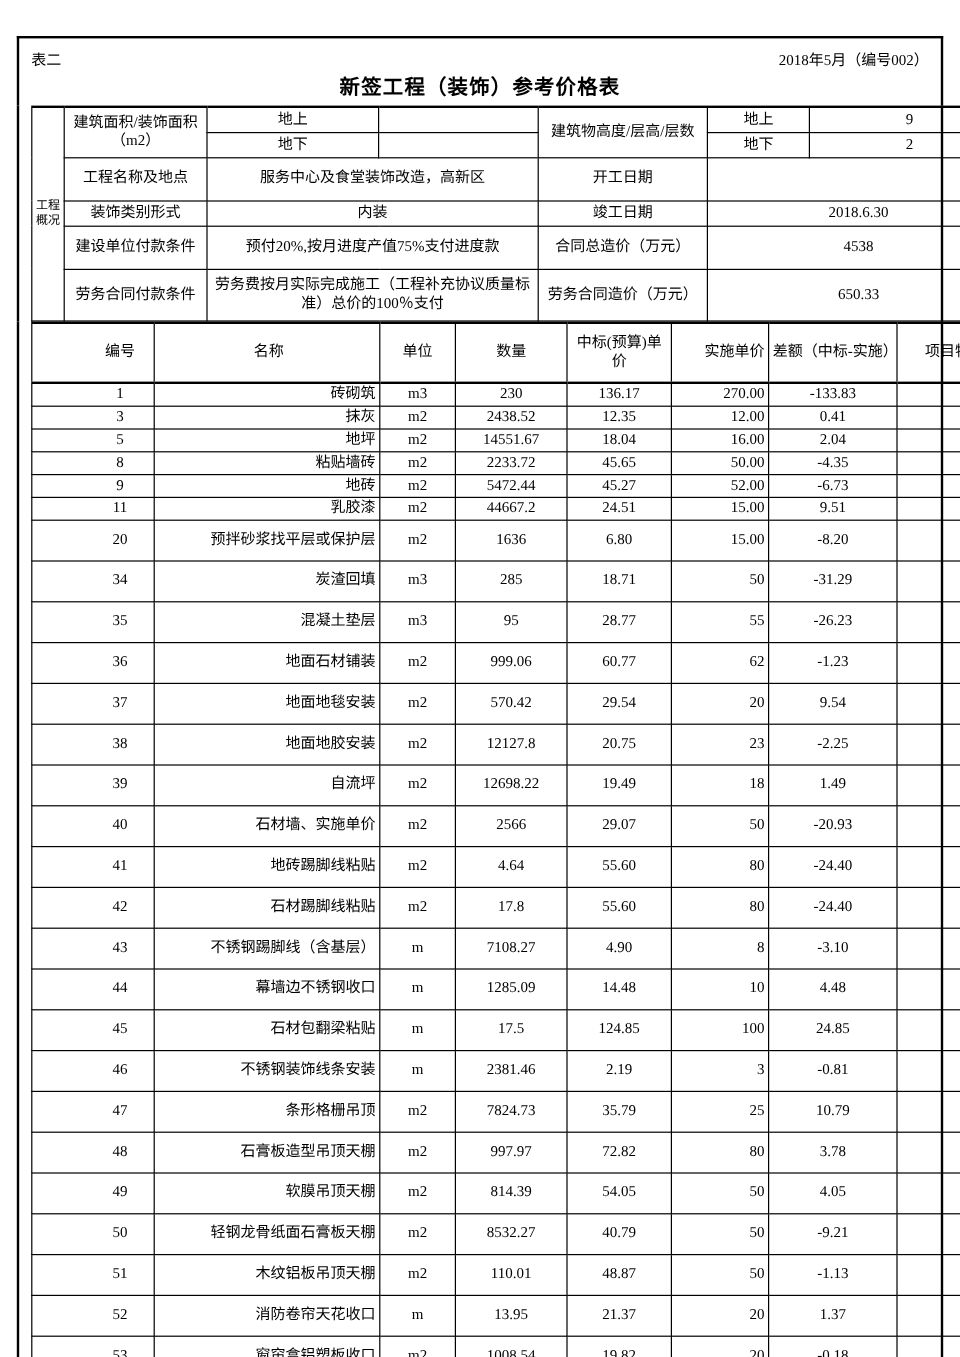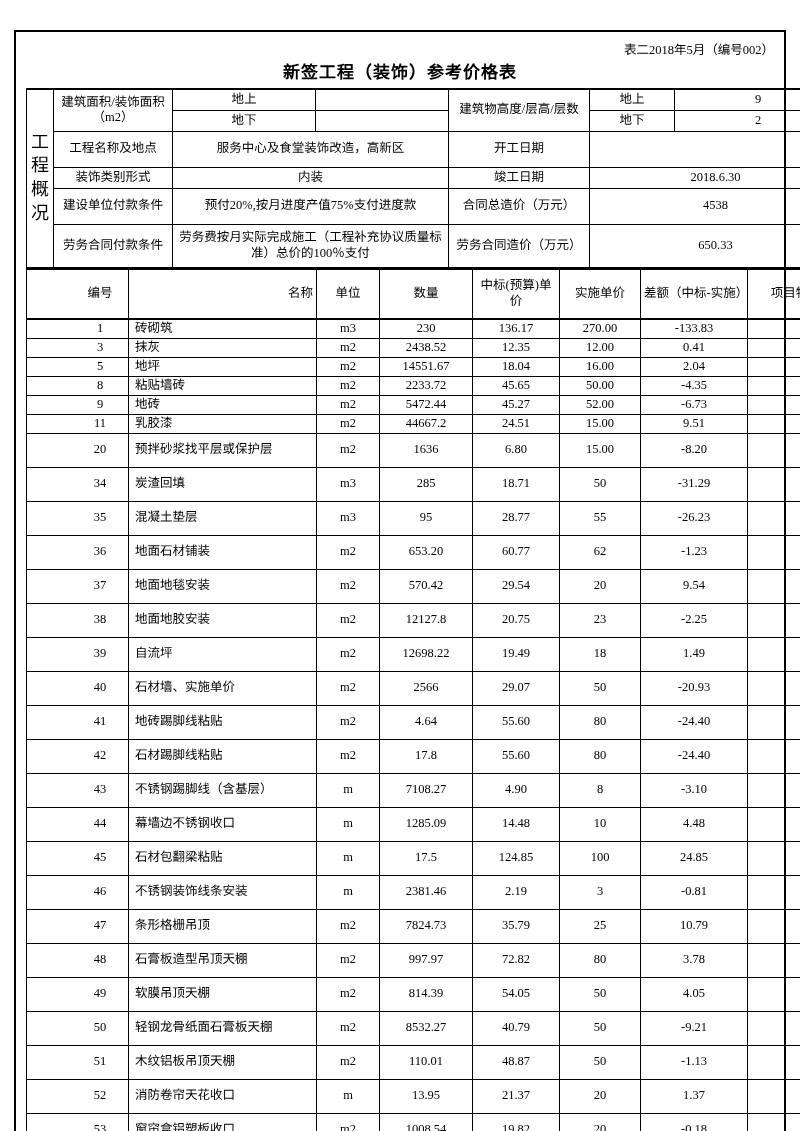--- a/index.html
+++ b/index.html
@@ -20,21 +20,21 @@
     width: 800px;
     height: 1131px;
     box-sizing: border-box;
     padding: 30px 14px 0 14px;
   }
 
   
   .caption-row {
     display: flex;
     align-items: center;
-    justify-content: flex-end;
+    justify-content: space-between;
     height: 22px;
     padding: 16px 6px;
     box-sizing: border-box;
     font-size: 12.5px;
   }
   .caption-left { white-space: nowrap; }
   .caption-right { white-space: nowrap; }
 
   .doc-title {
     text-align: center;
@@ -59,21 +59,21 @@
     vertical-align: middle;
     font-weight: normal;
     line-height: 1.25;
     word-break: break-all;
   }
 
   
   .overview td { height: 18px; }
   .ov-vert {
     width: 26px;
-    font-size: 18px;
+    font-size: 10px;
     line-height: 1.32;
     padding: 0;
     word-break: break-all;
     letter-spacing: 0px;
   }
   .ov-label { width: 112px; }
   .ov-mid   { width: 136px; }
   .ov-mid2  { width: 126px; }
   .ov-right-label { width: 134px; }
   .ov-sub   { width: 78px; }
@@ -85,25 +85,25 @@
   .items { margin-top: 0; }
   .items th {
     height: 46px;
     border-top: 2px solid #000;
     border-bottom: 2px solid #000;
     font-size: 12.5px;
   }
   .items td { height: 16px; }
   .items tr.tall td { height: 31px; }
   .items .c-no    { width: 50px; padding-left: 48px; }
-  .items .c-name  { width: 178px; text-align: left; padding-left: 6px; }
+  .items .c-name  { width: 178px; text-align: right; padding-left: 6px; }
   .items .c-unit  { width: 56px; }
   .items .c-qty   { width: 86px; font-family: Liberation Serif, serif; }
   .items .c-bid   { width: 80px; }
-  .items .c-act   { width: 74px; }
+  .items .c-act   { width: 74px; text-align: right; }
   .items .c-diff  { width: 100px; }
   .items .c-note  { width: 118px; }
   .items-wrap {
     border-left: 2px solid #000;
     border-right: 2px solid #000;
     border-bottom: 2px solid #000;
     box-sizing: border-box;
   }
   .items-inner { padding: 0 10px 2px 10px; }
   .items tbody tr:last-child td { border-bottom: 2px solid #000; }
@@ -181,21 +181,21 @@
       </tbody>
     </table>
   </div>
 
   <div class="items-wrap">
     <div class="items-inner">
       <table class="items">
         <thead>
           <tr>
             <th class="c-no">编号</th>
-            <th class="c-name" style="text-align:right;">名称</th>
+            <th class="c-name" style="text-align:center;">名称</th>
             <th class="c-unit">单位</th>
             <th class="c-qty">数量</th>
             <th class="c-bid">中标(预算)单价</th>
             <th class="c-act">实施单价</th>
             <th class="c-diff">差额（中标-实施）</th>
             <th class="c-note">项目特征/备注</th>
           </tr>
         </thead>
         <tbody id="items-body">
             <tr>
@@ -285,21 +285,21 @@
               <td class="c-qty">95</td>
               <td class="c-bid">28.77</td>
               <td class="c-act">55</td>
               <td class="c-diff">-26.23</td>
               <td class="c-note"></td>
             </tr>
             <tr class="tall">
               <td class="c-no">36</td>
               <td class="c-name">地面石材铺装</td>
               <td class="c-unit">m2</td>
-              <td class="c-qty">653.20</td>
+              <td class="c-qty">999.06</td>
               <td class="c-bid">60.77</td>
               <td class="c-act">62</td>
               <td class="c-diff">-1.23</td>
               <td class="c-note"></td>
             </tr>
             <tr class="tall">
               <td class="c-no">37</td>
               <td class="c-name">地面地毯安装</td>
               <td class="c-unit">m2</td>
               <td class="c-qty">570.42</td>

